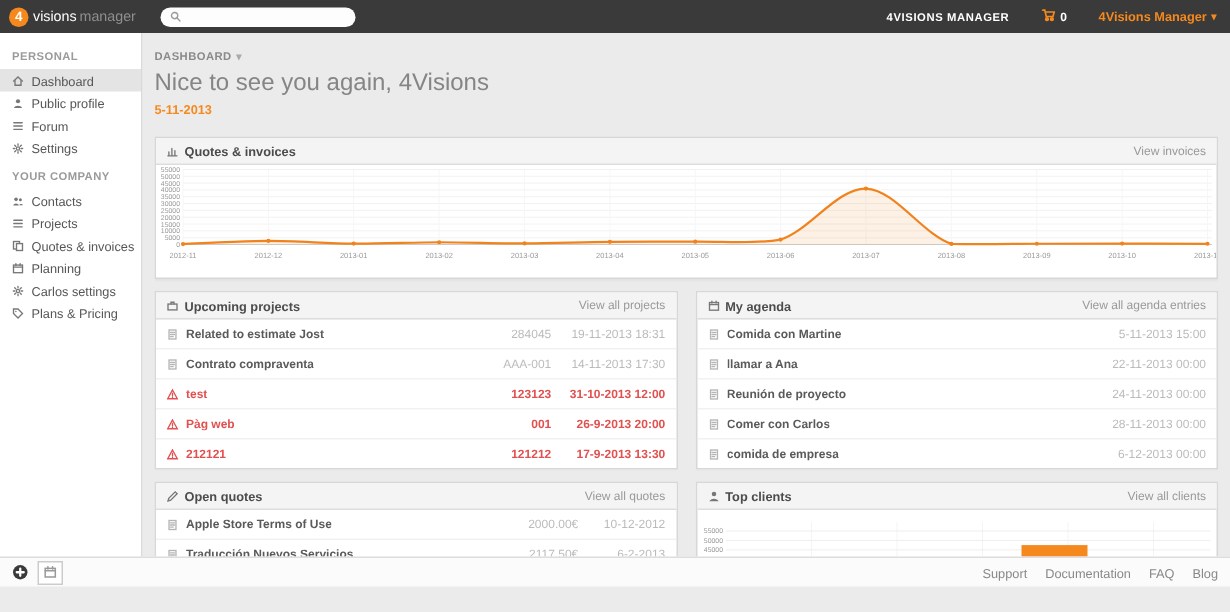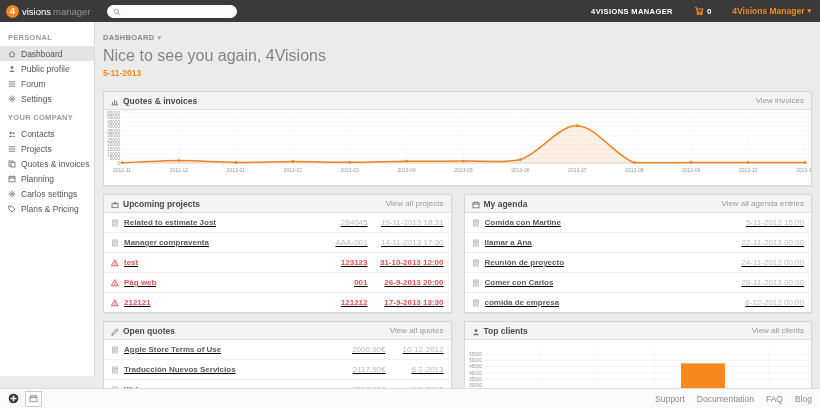--- a/index.html
+++ b/index.html
@@ -47,39 +47,39 @@
   .panel-header{height:17px;background:#f4f4f4;border-bottom:1px solid #ddd;
     display:flex;align-items:center;gap:4px;padding:0 7px;}
   .panel-header svg{color:#777;}
   .panel-title{font-size:8.5px;font-weight:bold;color:#4c4c4c;}
   .panel-link{margin-left:auto;font-size:8px;color:#999;text-decoration:none;cursor:pointer;}
   .chart-body{height:75px;position:relative;overflow:hidden;}
 
   .two-col{display:flex;gap:12px;margin:0 8px 8px;}
   .two-col .panel{flex:1;min-width:0;}
 
-  .rows{overflow:hidden;text-decoration:underline;}
+  .rows{overflow:hidden;}
   .prow{display:flex;align-items:center;height:19px;padding:0 7px;gap:5px;
     border-bottom:1px solid #f1f1f1;font-size:8px;cursor:pointer;}
   .prow:last-child{border-bottom:none;}
   .prow svg{color:#b5b5b5;flex:0 0 auto;}
   .prow .row-name{font-weight:bold;color:#5a5a5a;white-space:nowrap;overflow:hidden;}
   .prow .row-right{margin-left:auto;display:flex;gap:0;}
   .prow .cell{color:#bbb;text-align:right;white-space:nowrap;}
   .cell-code{width:44px;}
   .cell-dt{width:76px;}
   .cell-amt{width:50px;}
   .cell-d{width:58px;}
   .prow.overdue .row-name,.prow.overdue .cell{color:#e25050;font-weight:bold;}
   .prow.overdue svg{color:#e25050;}
 
   .tc-body{height:55px;overflow:hidden;}
 
   
-  .footer{position:absolute;left:0;right:0;bottom:0;height:20px;background:#fbfbfb;
+  .footer{position:absolute;left:0;right:0;bottom:17px;height:20px;background:#fbfbfb;
     border-top:1px solid #ddd;display:flex;align-items:center;padding:0 8px;gap:6px;z-index:6;box-sizing:border-box;}
   .f-btn{display:flex;align-items:center;justify-content:center;cursor:pointer;}
   .f-btn.boxed{width:15px;height:14px;border:1px solid #ccc;background:#fff;color:#999;}
   .f-btn.plus{color:#3a3a3a;}
   .footer-links{margin-left:auto;display:flex;gap:12px;}
   .footer-links span{font-size:8.5px;color:#888;cursor:pointer;}
 </style>
 </head>
 <body>
 
@@ -297,21 +297,21 @@
               <span class="row-right">
                 <span class="cell cell-code">284045</span>
                 <span class="cell cell-dt">19-11-2013 18:31</span>
               </span>
             </div>
             <div class="prow">
               <svg width="8" height="8" viewBox="0 0 8 8" stroke="currentColor" stroke-width="0.9" stroke-linecap="round" fill="none">
                 <rect x="1.7" y="1" width="4.6" height="6" fill="none"></rect>
                 <path d="M2.7 2.6 H5.3 M2.7 4 H5.3 M2.7 5.4 H4.5"></path>
               </svg>
-              <span class="row-name">Manager compraventa</span>
+              <span class="row-name">Contrato compraventa</span>
               <span class="row-right">
                 <span class="cell cell-code">AAA-001</span>
                 <span class="cell cell-dt">14-11-2013 17:30</span>
               </span>
             </div>
             <div class="prow overdue">
               <svg width="8" height="8" viewBox="0 0 8 8" stroke="currentColor" stroke-width="0.9" stroke-linecap="round" fill="none">
                 <path d="M4 1 L7.2 6.8 H.8 Z" fill="none"></path>
                 <path d="M4 3.1 V4.9 M4 5.7 V6.1"></path>
               </svg>

